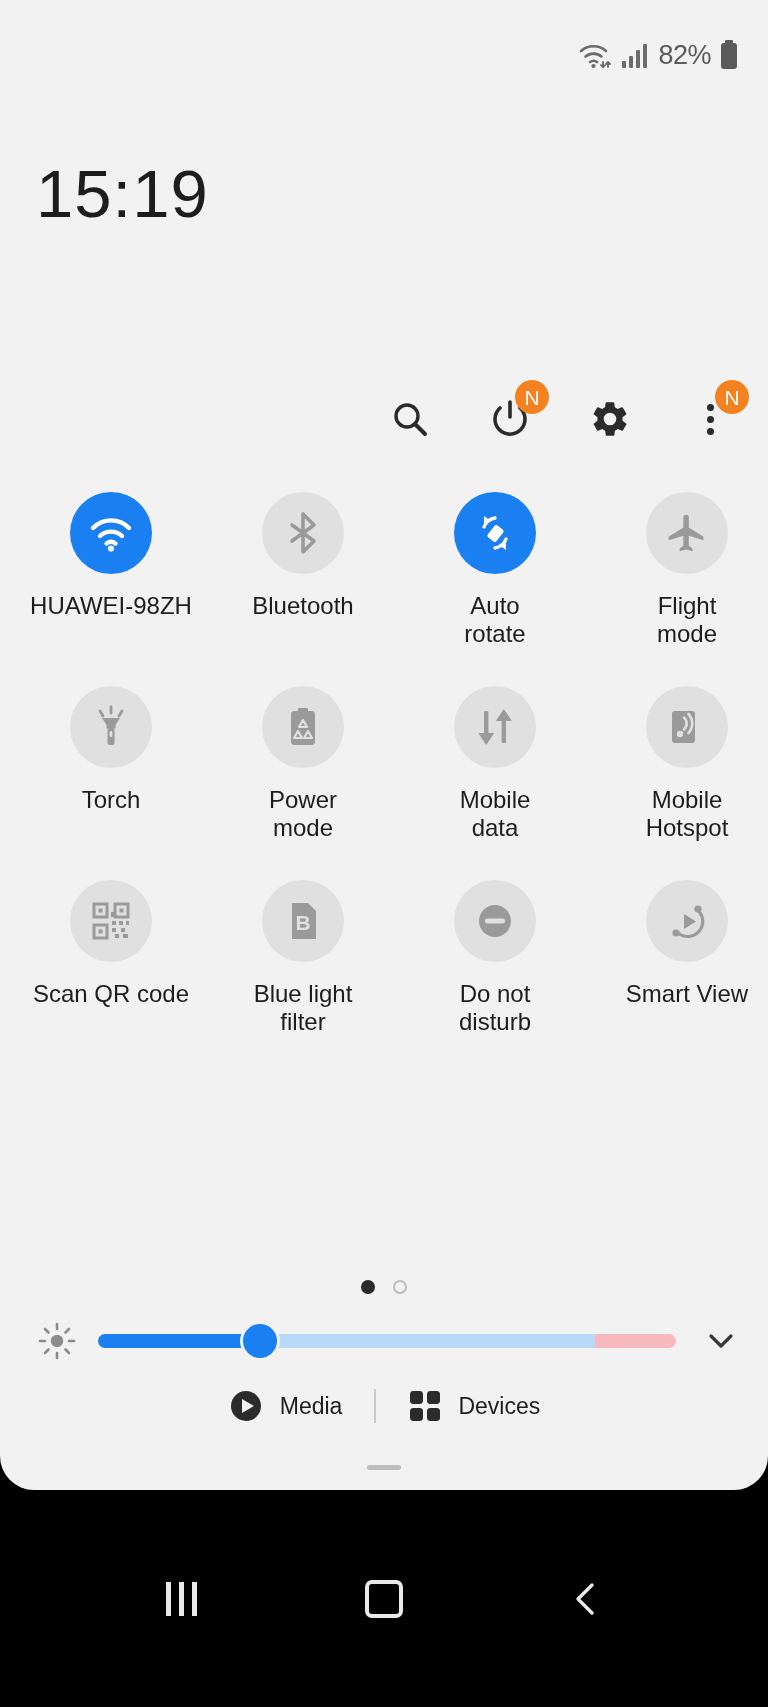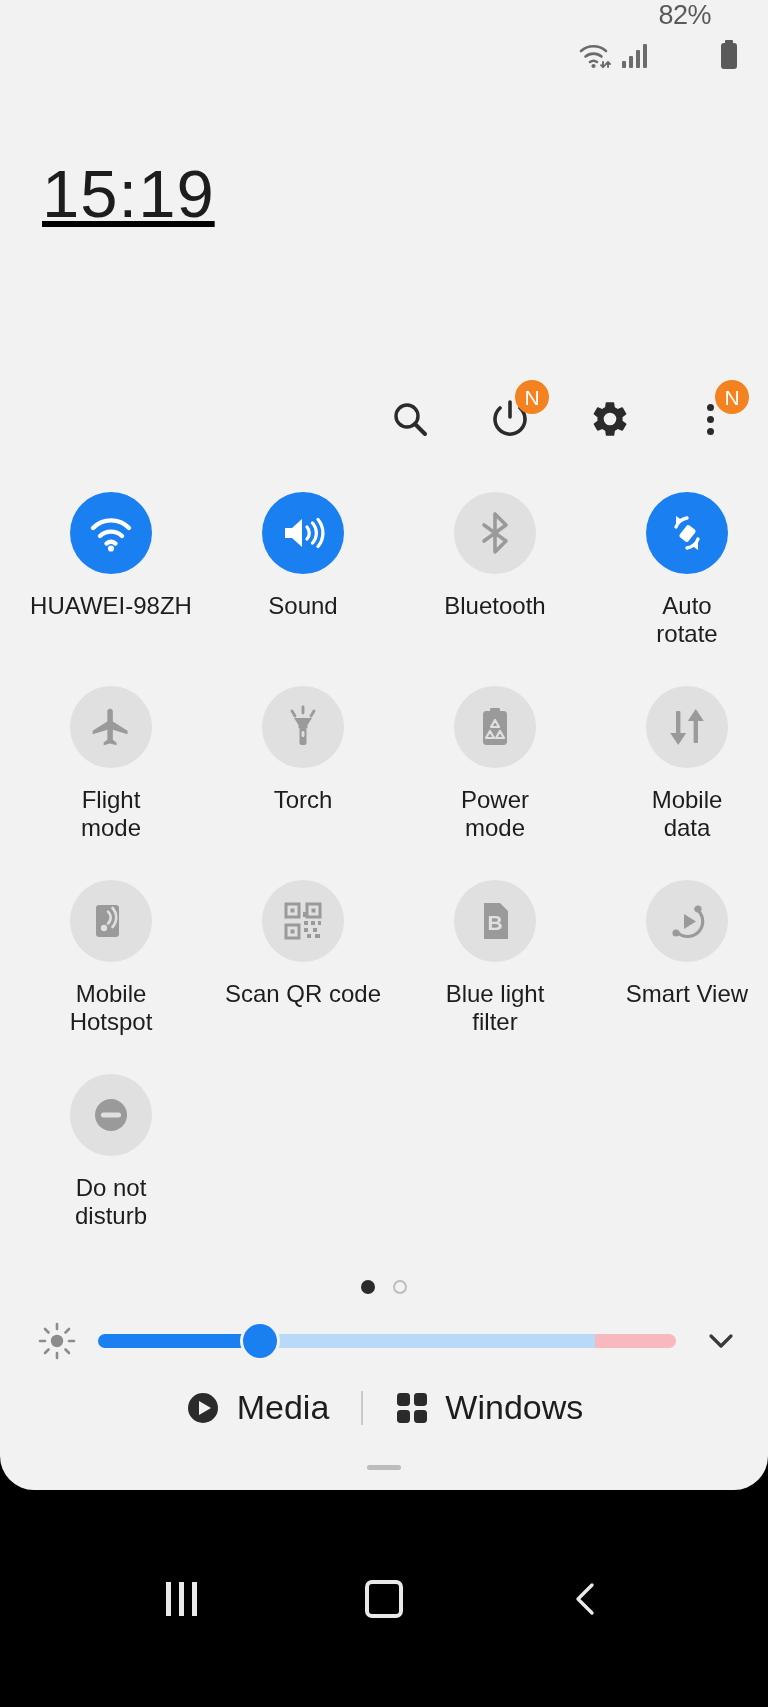--- a/index.html
+++ b/index.html
@@ -21,31 +21,31 @@
     width:768px; height:1490px;
     background:#f2f2f2;
     border-bottom-left-radius:34px;
     border-bottom-right-radius:34px;
     overflow:hidden;
   }
   
   .statusbar {
     position:absolute; top:0; left:0; right:0;
     height:110px;
-    display:flex; justify-content:flex-end;
+    display:flex; align-items:center; justify-content:flex-end;
     padding-right:30px;
     gap:9px;
   }
   .sb-icon { display:flex; align-items:center; }
   .sb-batt-text {
     font-size:27px; color:#5a5a5a; letter-spacing:-0.5px;
     font-family:"Liberation Sans", sans-serif;
   }
   
-  .clockwrap { position:absolute; top:160px; left:42px;text-decoration:underline; }
+  .clockwrap { position:absolute; top:160px; left:36px; }
   .clock {
     font-size:67px; color:#1d1d1d; line-height:1.0;
     font-weight:300; letter-spacing:1px;
   }
   .datetext {
     margin-top:22px;
     font-size:29px; color:#1d1d1d; font-weight:400;
   }
   
   .actionrow {
@@ -124,21 +124,21 @@
     background:#1a7ff0;
     box-shadow:0 0 0 3px #f2f2f2;
   }
   .chev { width:46px; height:46px; display:flex; align-items:center; justify-content:center; flex:0 0 auto;}
   
   .mdrow {
     position:absolute; top:1388px; left:0; right:0;
     display:flex; align-items:center; justify-content:center; gap:0;
   }
   .mdbtn { display:flex; align-items:center; gap:16px; }
-  .mdlabel { font-size:34px; color:#1d1d1d; }
+  .mdlabel { font-size:23px; color:#1d1d1d; }
   .mdsep { width:2px; height:34px; background:#c9c9c9; margin:0 32px; }
   
   .handle {
     position:absolute; bottom:20px; left:50%; transform:translateX(-50%);
     width:34px; height:5px; border-radius:3px; background:#bcbcbc;
   }
   
   .navbar {
     position:absolute; left:0; right:0; bottom:0;
     height:217px; background:#000;
@@ -232,33 +232,20 @@
               <path d="M5 15 A25 25 0 0 1 41 15"></path>
               <path d="M12 23 A16 16 0 0 1 34 23"></path>
               <path d="M18.5 30.5 A7.5 7.5 0 0 1 27.5 30.5"></path>
             </g>
             <circle cx="23" cy="35.5" r="3.1" fill="#fff"></circle>
           </svg>
         </div>
         <div class="tlabel">HUAWEI-98ZH</div>
       </div>
 
-      <div class="tile on">
-        <div class="bubble">
-          <svg width="44" height="40" viewBox="0 0 44 40">
-            <path fill="#fff" d="M4 15 h7 L21 6 v28 L11 25 H4 z"></path>
-            <g fill="none" stroke="#fff" stroke-width="3.3" stroke-linecap="round">
-              <path d="M26 14 A9 9 0 0 1 26 26"></path>
-              <path d="M31.5 10 A15 15 0 0 1 31.5 30"></path>
-              <path d="M37 6.5 A21 21 0 0 1 37 33.5"></path>
-            </g>
-          </svg>
-        </div>
-        <div class="tlabel">Sound</div>
-      </div>
 
       <div class="tile">
         <div class="bubble">
           <svg width="38" height="44" viewBox="0 0 38 44">
             <path fill="none" stroke="#9a9a9a" stroke-width="3.6" stroke-linejoin="round" stroke-linecap="round" d="M19 3 v38 L30 30 L8 14 M8 30 L30 14 L19 3"></path>
           </svg>
         </div>
         <div class="tlabel">Bluetooth</div>
       </div>
 
@@ -380,37 +367,37 @@
             <text x="19" y="31" font-family="Liberation Sans, sans-serif" font-size="21" font-weight="bold" fill="#e0e0e0" text-anchor="middle">B</text>
           </svg>
         </div>
         <div class="tlabel">Blue light<br>filter</div>
       </div>
 
 
       <div class="tile">
         <div class="bubble">
           <svg width="44" height="44" viewBox="0 0 44 44">
+            <circle cx="22" cy="22" r="16" fill="#9a9a9a"></circle>
+            <rect x="12" y="19.4" width="20" height="5.2" rx="2.4" fill="#e0e0e0"></rect>
+          </svg>
+        </div>
+        <div class="tlabel">Do not<br>disturb</div>
+      </div>
+
+      <div class="tile">
+        <div class="bubble">
+          <svg width="44" height="44" viewBox="0 0 44 44">
             <path fill="none" stroke="#9a9a9a" stroke-width="3.2" stroke-linecap="round" d="M31 10 A15 15 0 1 1 12 33"></path>
             <circle cx="33" cy="10" r="3.6" fill="#9a9a9a"></circle>
             <circle cx="11" cy="34" r="3.6" fill="#9a9a9a"></circle>
             <path fill="#9a9a9a" d="M19 15 l12 7.5 l-12 7.5 z"></path>
           </svg>
         </div>
         <div class="tlabel">Smart View</div>
-      </div>
-
-      <div class="tile">
-        <div class="bubble">
-          <svg width="44" height="44" viewBox="0 0 44 44">
-            <circle cx="22" cy="22" r="16" fill="#9a9a9a"></circle>
-            <rect x="12" y="19.4" width="20" height="5.2" rx="2.4" fill="#e0e0e0"></rect>
-          </svg>
-        </div>
-        <div class="tlabel">Do not<br>disturb</div>
       </div>
     </div>
 
     <div class="pagedots">
       <span class="pdot"></span>
       <span class="pdot off"></span>
     </div>
 
     <div class="brightrow">
       <span class="bright-icon">
@@ -447,21 +434,21 @@
         <span class="mdlabel">Media</span>
       </span>
       <span class="mdsep"></span>
       <span class="mdbtn">
         <svg width="34" height="34" viewBox="0 0 34 34">
           <rect x="2" y="2" width="13" height="13" rx="3.4" fill="#2b2b2b"></rect>
           <rect x="19" y="2" width="13" height="13" rx="3.4" fill="#2b2b2b"></rect>
           <rect x="2" y="19" width="13" height="13" rx="3.4" fill="#2b2b2b"></rect>
           <rect x="19" y="19" width="13" height="13" rx="3.4" fill="#2b2b2b"></rect>
         </svg>
-        <span class="mdlabel">Windows</span>
+        <span class="mdlabel">Devices</span>
       </span>
     </div>
 
     <div class="handle"></div>
   </div>
 
   <div class="navbar">
     <span class="navbtn">
       <span class="recent-bars">
           <i></i>

